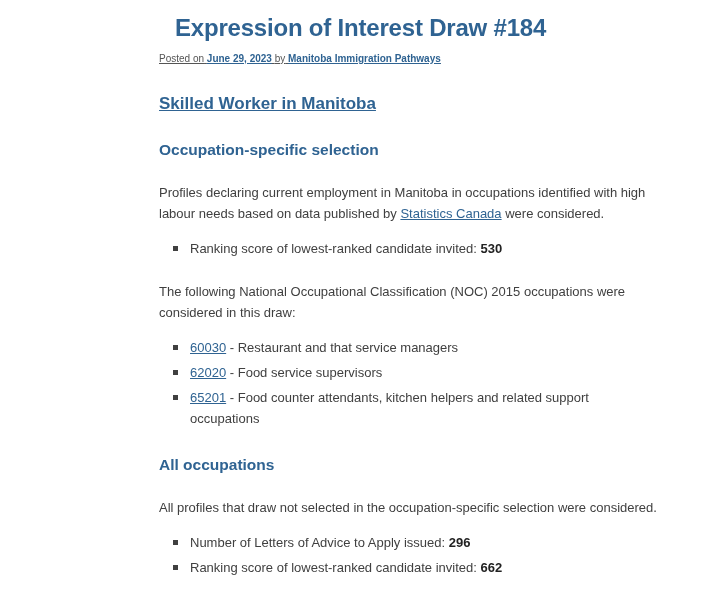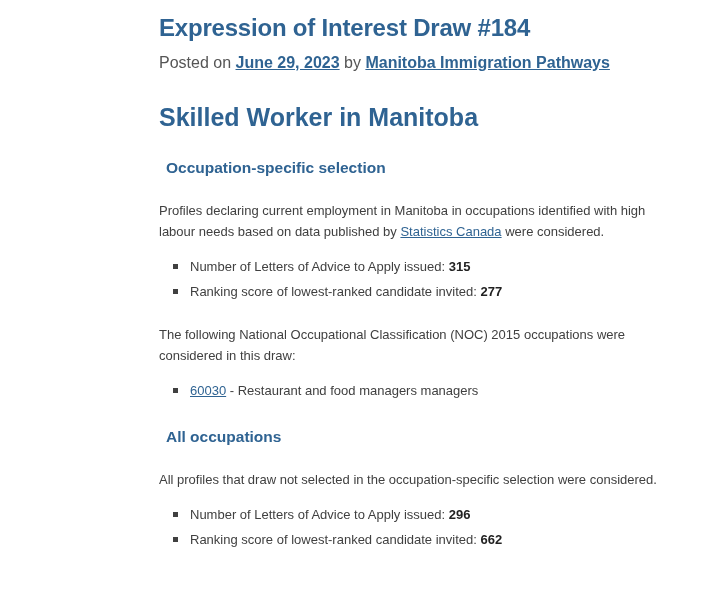--- a/index.html
+++ b/index.html
@@ -23,46 +23,48 @@
     position: absolute;
     left: 159px;
     top: 0;
     width: 500px;
   }
   h1.entry-title {
     font-size: 24px;
     line-height: 1.2;
     font-weight: bold;
     color: #2f6392;
-    margin: 14px 0 0 0;
+    margin: 14px 0 0 16px;
     letter-spacing: -0.2px;
   }
   .entry-meta {
-    font-size: 16px;
+    font-size: 10px;
     color: #555555;
     margin: 9px 0 0 0;
     line-height: 1.4;
+    text-decoration: underline;
   }
   .entry-meta a {
     color: #2f6392;
     text-decoration: underline;
     font-weight: bold;
   }
   h2.section-title {
-    font-size: 25px;
+    font-size: 17px;
     font-weight: bold;
     color: #2f6392;
     margin: 28px 0 0 0;
     line-height: 1.2;
+    text-decoration: underline;
   }
   h3.sub-title {
     font-size: 15.5px;
     font-weight: bold;
     color: #2f6392;
-    margin: 27px 0 0 7px;
+    margin: 27px 0 0 0;
     line-height: 1.2;
   }
   p.para {
     font-size: 13px;
     line-height: 1.62;
     color: #404040;
     margin: 22px 0 0 0;
   }
   p.para a {
     color: #2f6392;
@@ -120,32 +122,35 @@
     <h2 class="section-title">Skilled Worker in Manitoba</h2>
 
     <h3 class="sub-title">Occupation-specific selection</h3>
 
     <p class="para">
       <span>Profiles declaring current employment in Manitoba in occupations identified with high labour needs based on data published by </span><a href="#">Statistics Canada</a><span> were considered.</span>
     </p>
 
     <ul class="bullets">
       <li>
-        <span>Number of Letters of Advice to Apply issued: </span><b>315</b>
-      </li>
-      <li>
-        <span>Ranking score of lowest-ranked candidate invited: </span><b>277</b>
+        <span>Ranking score of lowest-ranked candidate invited: </span><b>530</b>
       </li>
     </ul>
 
     <p class="para">The following National Occupational Classification (NOC) 2015 occupations were considered in this draw:</p>
 
     <ul class="bullets">
       <li>
-        <a href="#" class="noc-code">60030</a><span> - Restaurant and food managers managers</span>
+        <a href="#" class="noc-code">60030</a><span> - Restaurant and that service managers</span>
+      </li>
+      <li>
+        <a href="#" class="noc-code">62020</a><span> - Food service supervisors</span>
+      </li>
+      <li>
+        <a href="#" class="noc-code">65201</a><span> - Food counter attendants, kitchen helpers and related support occupations</span>
       </li>
     </ul>
 
     <h3 class="sub-title">All occupations</h3>
 
     <p class="para">All profiles that draw not selected in the occupation-specific selection were considered.</p>
 
     <ul class="bullets">
       <li>
         <span>Number of Letters of Advice to Apply issued: </span><b>296</b>

